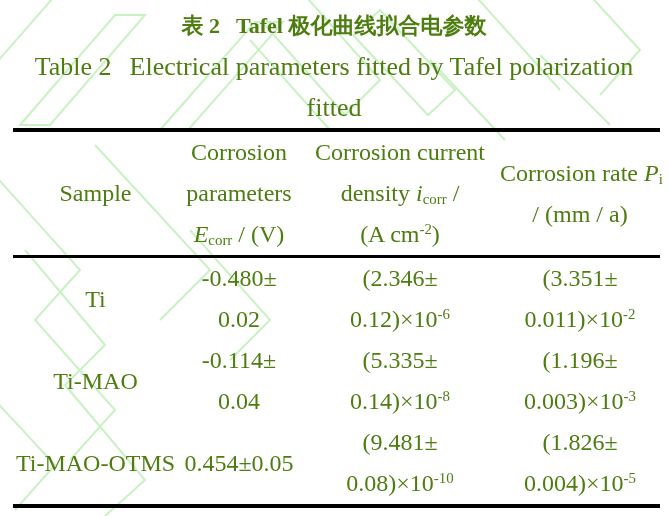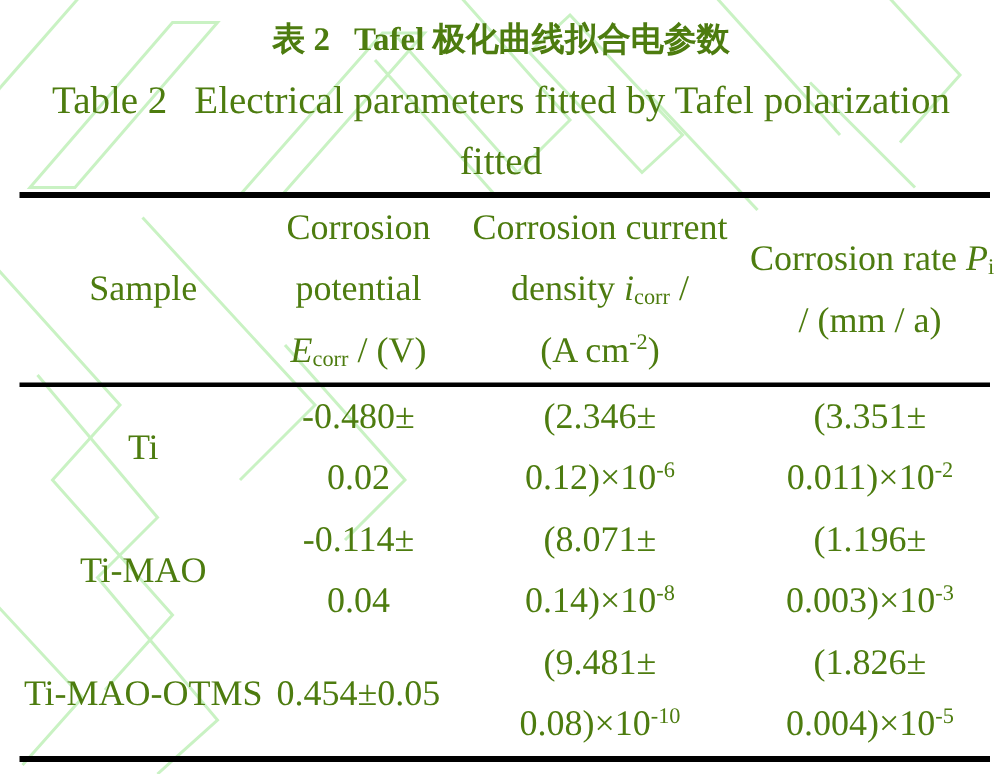--- a/index.html
+++ b/index.html
@@ -97,21 +97,21 @@
           <col class="c3">
           <col class="c4">
       </colgroup>
       <thead>
         <tr>
           <th>
             <div class="ln">Sample</div>
           </th>
           <th>
             <div class="ln">Corrosion</div>
-            <div class="ln">potential</div>
+            <div class="ln">parameters</div>
             <div class="ln"><i>E</i><sub>corr</sub> / (V)</div>
           </th>
           <th>
             <div class="ln">Corrosion current</div>
             <div class="ln">density <i>i</i><sub>corr</sub> /</div>
             <div class="ln">(A cm<sup>-2</sup>)</div>
           </th>
           <th>
             <div class="ln">Corrosion rate <i>P</i><sub>i</sub></div>
             <div class="ln">/ (mm / a)</div>
@@ -134,21 +134,21 @@
             <div class="ln">0.011)×10<sup>-2</sup></div>
           </td>
         </tr>
         <tr>
           <td>Ti-MAO</td>
           <td>
             <div class="ln">-0.114±</div>
             <div class="ln">0.04</div>
           </td>
           <td>
-            <div class="ln">(8.071±</div>
+            <div class="ln">(5.335±</div>
             <div class="ln">0.14)×10<sup>-8</sup></div>
           </td>
           <td>
             <div class="ln">(1.196±</div>
             <div class="ln">0.003)×10<sup>-3</sup></div>
           </td>
         </tr>
         <tr>
           <td>Ti-MAO-OTMS</td>
           <td>

